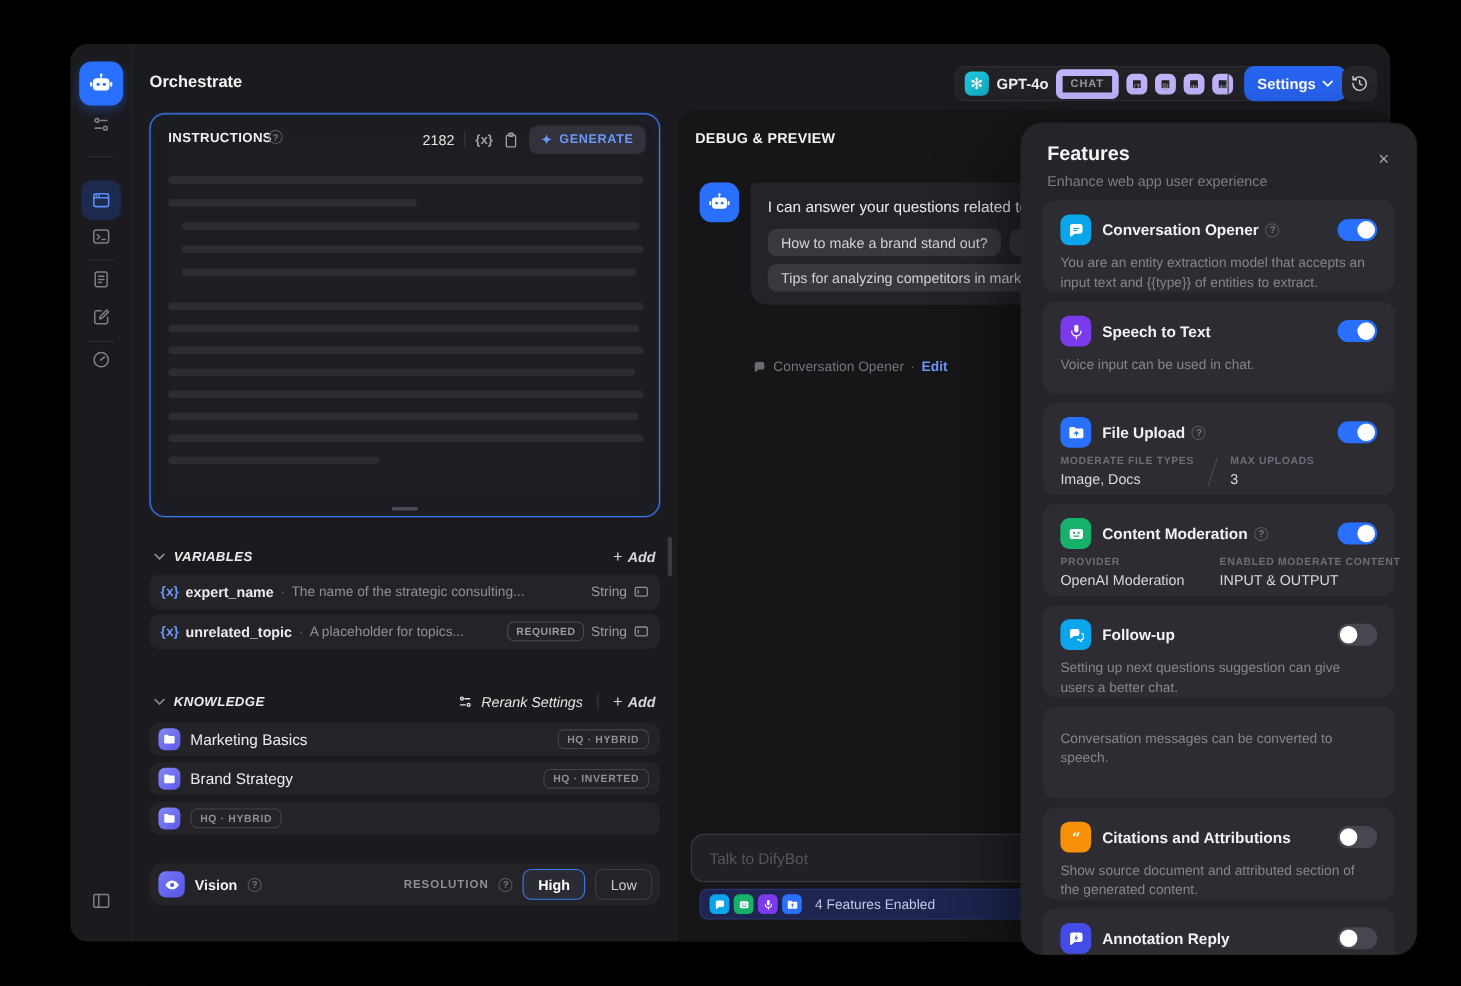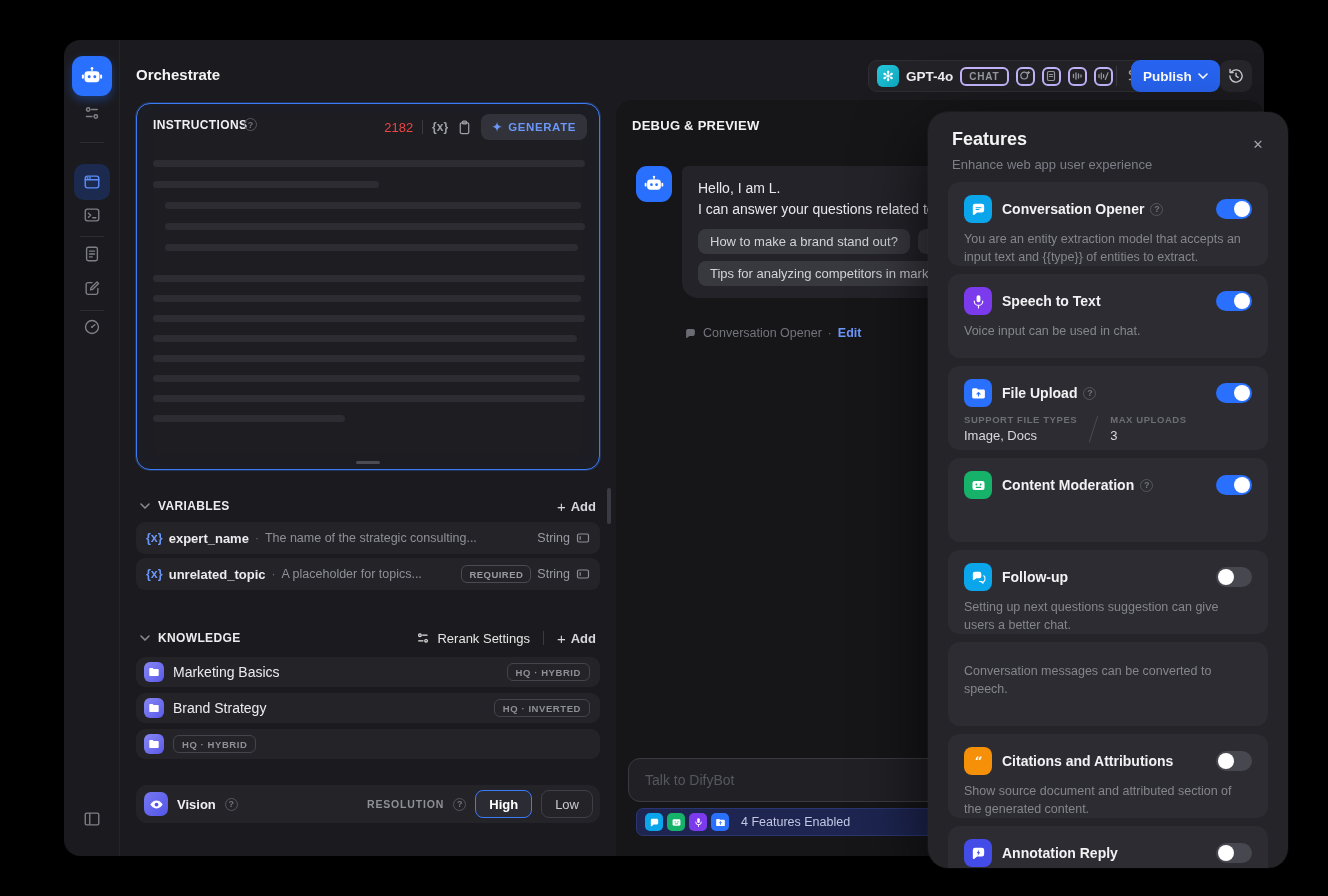--- a/index.html
+++ b/index.html
@@ -24,21 +24,21 @@
     color:#5a8df8; cursor:pointer; }
   .side-active svg { width:18px; height:18px; }
 
   
   .page-title { left:72px; top:26px; font-size:15px; font-weight:700; color:#f4f4f6; }
   #model-bar { left:804px; top:20px; height:32px; background:#222227; border:1px solid #2d2d33;
     border-radius:9px; display:flex; align-items:center; padding:0 8px; gap:7px; cursor:pointer; }
   .openai-logo { width:22px; height:22px; border-radius:6px; background:linear-gradient(135deg,#25c9dd,#0ea5bd);
     display:flex; align-items:center; justify-content:center; color:#fff; font-size:14px; }
   .model-name { font-size:13.5px; font-weight:600; color:#f0f0f3; }
-  .cap-badge { border:2px solid #c4b5fd; border-radius:6px; color:#9a9aa3; display:flex;
+  .cap-badge { border:6px solid #c4b5fd; border-radius:6px; color:#9a9aa3; display:flex;
     align-items:center; justify-content:center; }
   .cap-text { font-size:10px; letter-spacing:.08em; padding:2px 7px; font-weight:600; }
   .cap-ic { width:19px; height:19px; }
   .cap-ic svg { width:12px; height:12px; margin:auto; }
   .model-gear { margin-left:6px; color:#a2a2ab; width:18px; height:18px; }
   .vdiv { left:1052px; top:26px; width:1px; height:20px; background:#3a3a41; }
   #publish-btn { left:1067px; top:20px; height:32px; padding:0 12px; background:#2764f1;
     border-radius:9px; display:flex; align-items:center; gap:6px; color:#fff;
     font-size:13.5px; font-weight:600; cursor:pointer; }
   #history-btn { left:1156px; top:20px; width:32px; height:32px; background:#26262b;
@@ -47,33 +47,33 @@
 
   
   #instructions { left:72px; top:63px; width:464px; height:367px; border-radius:14px;
     background:#1d1d22; border:1px solid #3c7bf6;
     box-shadow:0 0 0 1px rgba(60,123,246,.25), inset 0 0 20px rgba(30,60,140,.08); }
   .ins-title { left:16px; top:14px; font-size:12px; font-weight:700; letter-spacing:.03em; color:#f0f0f3; }
   .help { display:inline-flex; width:13px; height:13px; border:1.2px solid #55555e; border-radius:50%;
     color:#74747d; font-size:9px; align-items:center; justify-content:center; font-weight:700; }
   .ins-help { left:107px; top:14px; }
   .ins-right { right:12px; top:10px; display:flex; align-items:center; gap:9px; }
-  .ins-count { font-size:13px; color:#ef4444; }
+  .ins-count { font-size:13px; color:#e5e5e5; }
   .ins-sep { width:1px; height:14px; background:#3a3a41; }
   .tok { font-size:12px; font-weight:700; color:#9fa0a8; cursor:pointer; }
   .clip-ic { width:15px; height:15px; color:#9fa0a8; cursor:pointer; }
   #generate-btn { height:26px; padding:0 11px; border-radius:8px; background:#32323a;
     display:flex; align-items:center; gap:6px; color:#6b97f9; font-size:11.5px; font-weight:700;
     letter-spacing:.05em; cursor:pointer; }
   .skel { position:absolute; height:7px; border-radius:4px; background:#2c2c32; }
   .drag-handle { left:50%; bottom:5px; transform:translateX(-50%); width:24px; height:3px;
     border-radius:2px; background:#4b4b53; cursor:row-resize; }
 
   
-  .sec-head { left:72px; width:464px; height:20px; display:flex; align-items:center; }
+  .sec-head { left:72px; width:464px; height:20px; display:flex; align-items:center;font-style:italic; }
   .chev { width:10px; height:6px; color:#8b8b93; margin:0 8px 0 4px; }
   .sec-label { font-size:12px; font-weight:700; letter-spacing:.03em; color:#ececef; }
   .add-btn { margin-left:auto; display:flex; align-items:center; gap:5px; color:#d6d6dc;
     font-size:13px; font-weight:600; cursor:pointer; padding-right:4px; }
   .plus { font-size:15px; font-weight:500; line-height:1; }
   .row { left:72px; width:464px; background:#232328; border-radius:9px; display:flex;
     align-items:center; cursor:pointer; }
   .var-row { height:32px; padding:0 10px; gap:6px; }
   .var-x { color:#6b97f9; font-size:12.5px; font-weight:700; }
   .var-name { font-size:13px; font-weight:600; color:#ececef; }
@@ -251,21 +251,21 @@
         </svg>
       </span>
     <svg class="model-gear" viewBox="0 0 18 18" fill="none" stroke="currentColor" stroke-width="1.5" stroke-linecap="round">
       <circle cx="5.2" cy="5.5" r="1.7"></circle>
         <path d="M8.7 5.5h5.5M3.5 12.5h5.5"></path>
         <circle cx="12.8" cy="12.5" r="1.7"></circle>
     </svg>
   </div>
   <div class="abs vdiv"></div>
   <div id="publish-btn" class="abs">
-    <span>Publish</span>
+    <span>Settings</span>
     <svg width="10" height="6" viewBox="0 0 10 6" fill="none" stroke="#fff" stroke-width="1.6" stroke-linecap="round">
         <path d="M1 1l4 4 4-4"></path>
       </svg>
   </div>
   <div id="history-btn" class="abs">
     <svg width="18" height="18" viewBox="0 0 20 20" fill="none" stroke="currentColor" stroke-width="1.5" stroke-linecap="round" stroke-linejoin="round">
       <path d="M3.2 10a6.8 6.8 0 1 0 2-4.8"></path>
         <path d="M3.4 2.8v3.4h3.4"></path>
         <path d="M10 6.8V10l2.4 1.5"></path>
     </svg>
@@ -407,21 +407,20 @@
         <circle cx="12" cy="4.2" r="1.3" fill="#fff"></circle>
           <rect x="11.35" y="5" width="1.3" height="2.2" fill="#fff"></rect>
         <rect x="4.5" y="7.2" width="15" height="11" rx="3.4" fill="#fff"></rect>
         <rect x="1.9" y="10.6" width="2" height="4.2" rx="1" fill="#fff"></rect>
           <rect x="20.1" y="10.6" width="2" height="4.2" rx="1" fill="#fff"></rect>
         <circle cx="9.2" cy="12.7" r="1.45" fill="#2970ff"></circle>
           <circle cx="14.8" cy="12.7" r="1.45" fill="#2970ff"></circle>
       </svg>
     </div>
     <div id="bubble" class="abs">
-      <div class="msg-line">Hello, I am L.</div>
       <div class="msg-line">I can answer your questions related to</div>
       <div class="chips">
         <div class="chip-row">
           <span class="chip">How to make a brand stand out?</span>
           <span class="chip">Best practices</span>
         </div>
         <div class="chip-row">
           <span class="chip">Tips for analyzing competitors in marketing</span>
         </div>
       </div>
@@ -516,21 +515,21 @@
           </svg>
         </span>
       <span class="card-title">File Upload</span>
       <span class="help card-help">?</span>
       <span class="toggle on">
           <span class="knob abs"></span>
         </span>
     </div>
     <div class="kv-row">
       <div>
-        <div class="kv-label">SUPPORT FILE TYPES</div>
+        <div class="kv-label">MODERATE FILE TYPES</div>
         <div class="kv-value">Image, Docs</div>
       </div>
       <span class="kv-slash"></span>
       <div>
         <div class="kv-label">MAX UPLOADS</div>
         <div class="kv-value">3</div>
       </div>
     </div>
   </div>
 
@@ -543,20 +542,31 @@
             <circle cx="15" cy="10.5" r="1.4" fill="#17b26a"></circle>
             <rect x="8" y="13.8" width="8" height="1.6" rx=".8" fill="#17b26a"></rect>
           </svg>
         </span>
       <span class="card-title">Content Moderation</span>
       <span class="help card-help">?</span>
       <span class="toggle on">
           <span class="knob abs"></span>
         </span>
     </div>
+    <div class="kv-row">
+      <div>
+        <div class="kv-label">PROVIDER</div>
+        <div class="kv-value">OpenAI Moderation</div>
+      </div>
+      <span class="kv-slash"></span>
+      <div>
+        <div class="kv-label">ENABLED MODERATE CONTENT</div>
+        <div class="kv-value">INPUT &amp; OUTPUT</div>
+      </div>
+    </div>
   </div>
 
   <div class="abs card" style="top:438px">
     <div class="card-head">
       <span class="f-ic" style="background:#0ba5ec">
         <svg viewBox="0 0 24 24" fill="none">
             <path d="M4 6.8A2.8 2.8 0 0 1 6.8 4h6.4A2.8 2.8 0 0 1 16 6.8v3.4a2.8 2.8 0 0 1-2.8 2.8H9l-3.4 2.6c-.7.5-1.6 0-1.6-.8z" fill="#fff"></path>
             <path d="M18.5 9.5a2.5 2.5 0 0 1 2.5 2.5v3.2a2.5 2.5 0 0 1-2.5 2.5h-.3l.3 2.4-3-2.4h-2.7" stroke="#fff" stroke-width="1.5" stroke-linejoin="round"></path>
           </svg>
         </span>

